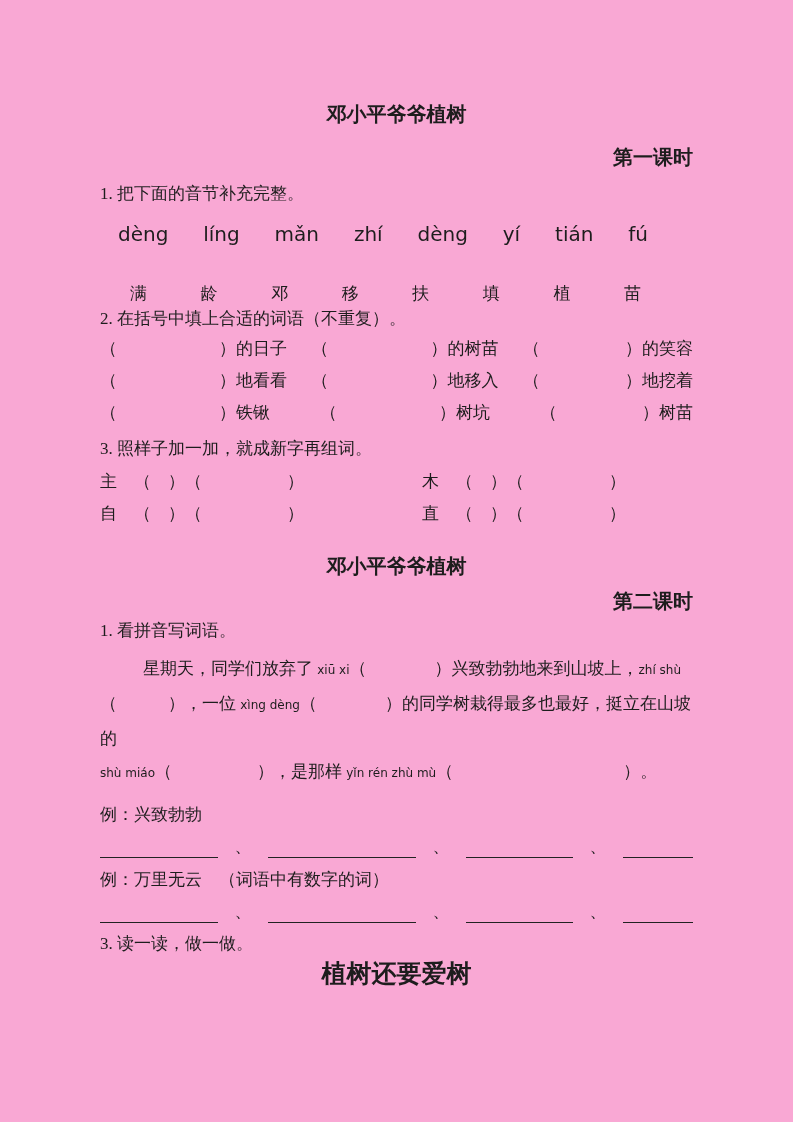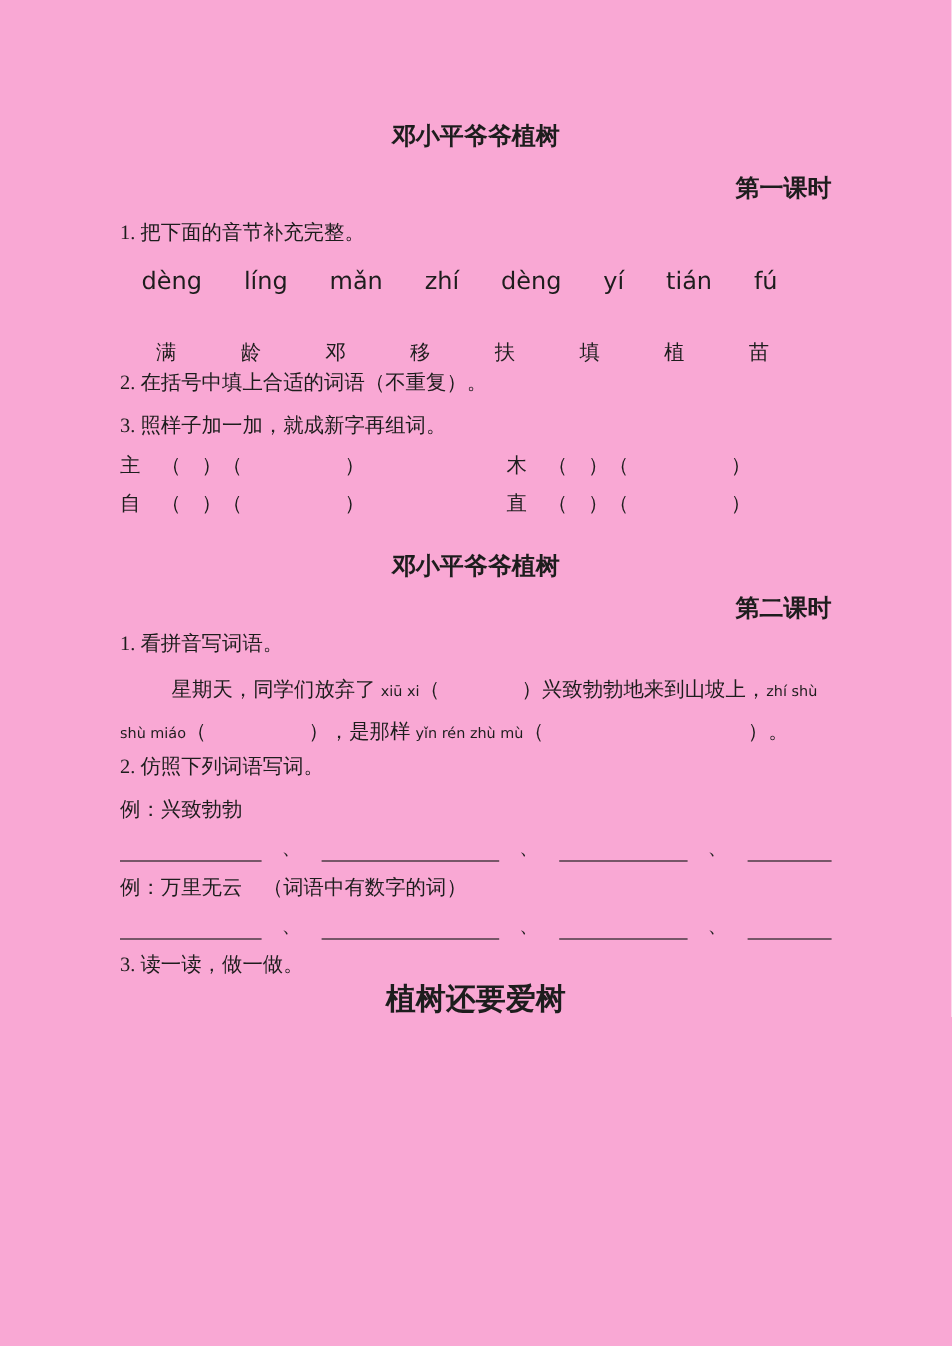--- a/index.html
+++ b/index.html
@@ -123,37 +123,54 @@
       <span class="hz-item">龄</span>
       <span class="hz-item">邓</span>
       <span class="hz-item">移</span>
       <span class="hz-item">扶</span>
       <span class="hz-item">填</span>
       <span class="hz-item">植</span>
       <span class="hz-item">苗</span>
     </div>
 
   <div class="label q2-label">2. 在括号中填上合适的词语（不重复）。</div>
+  <div id="q2-rows">
+      <div class="q2-row">
+        <span class="q2-cell">（　　　　　　）的日子</span>
+        <span class="q2-cell">（　　　　　　）的树苗</span>
+        <span class="q2-cell">（　　　　　）的笑容</span>
+      </div>
+      <div class="q2-row">
+        <span class="q2-cell">（　　　　　　）地看看</span>
+        <span class="q2-cell">（　　　　　　）地移入</span>
+        <span class="q2-cell">（　　　　　）地挖着</span>
+      </div>
+      <div class="q2-row">
+        <span class="q2-cell">（　　　　　　）铁锹</span>
+        <span class="q2-cell">（　　　　　　）树坑</span>
+        <span class="q2-cell">（　　　　　）树苗</span>
+      </div>
+    </div>
 
   <div class="label q3-label">3. 照样子加一加，就成新字再组词。</div>
   <div id="q3-rows">
       <div class="q3-row"><span class="q3-left">主　（　）（　　　　　）</span><span class="q3-right">木　（　）（　　　　　）</span></div>
       <div class="q3-row"><span class="q3-left">自　（　）（　　　　　）</span><span class="q3-right">直　（　）（　　　　　）</span></div>
     </div>
 
   <div class="title title2">邓小平爷爷植树</div>
   <div class="title session session2">第二课时</div>
 
   <div class="label l2q1-label">1. 看拼音写词语。</div>
   <div class="para" id="para">
       <div class="para-line indent"><span class="cn">星期天，同学们放弃了 </span><span class="py">xiū xi</span><span class="cn">（　　　　）兴致勃勃地来到山坡上，</span><span class="py">zhí shù</span></div>
+      <div class="para-line"><span class="cn">（　　　），一位 </span><span class="py">xìng dèng</span><span class="cn">（　　　　）的同学树栽得最多也最好，挺立在山坡的</span></div>
       <div class="para-line"><span class="py">shù miáo</span><span class="cn">（　　　　　），是那样 </span><span class="py">yǐn rén zhù mù</span><span class="cn">（　　　　　　　　　　）。</span></div>
     </div>
 
-  <div class="label l2q2-label">2. 仿照下列词语写词。</div>
   <div class="line ex1">例：兴致勃勃</div>
   <div class="blank-row" id="blanks1">
       <span class="blank b1"></span>
       <span class="sep">、</span>
       <span class="blank b2"></span>
       <span class="sep">、</span>
       <span class="blank b3"></span>
       <span class="sep">、</span>
       <span class="blank b4"></span>
     </div>

